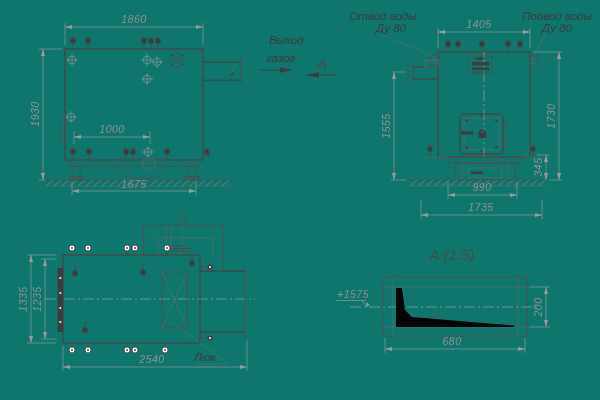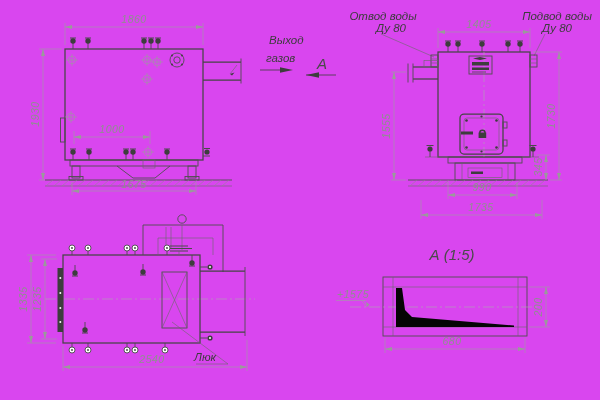--- a/index.html
+++ b/index.html
@@ -1,16 +1,16 @@
 <!DOCTYPE html>
 <html><head>
 <meta charset="utf-8">
 <style>
   html,body{margin:0;padding:0;background:#ffffff;}
-  .sheet{width:600px;height:400px;position:relative;background:#d946ef;overflow:hidden;}
+  .sheet{width:600px;height:400px;position:relative;background:#0f766e;overflow:hidden;}
   svg{display:block;}
   text{font-family:"Liberation Sans","DejaVu Sans",sans-serif;font-style:italic;}
   .dimtxt{fill:#8f8f8f;font-size:10.5px;letter-spacing:0.5px;}
   .lbltxt{fill:#3c3c3c;font-size:11.5px;}
   .bigtxt{fill:#4a4a4a;font-size:15px;}
   .thick{stroke:#454545;stroke-width:1.25;fill:none;}
   .med{stroke:#4f4f4f;stroke-width:0.9;fill:none;}
   .thin{stroke:#6a6a6a;stroke-width:0.6;fill:none;}
   .dim{stroke:#a0a0a0;stroke-width:0.6;fill:none;}
   .ah{fill:#9a9a9a;stroke:none;}

